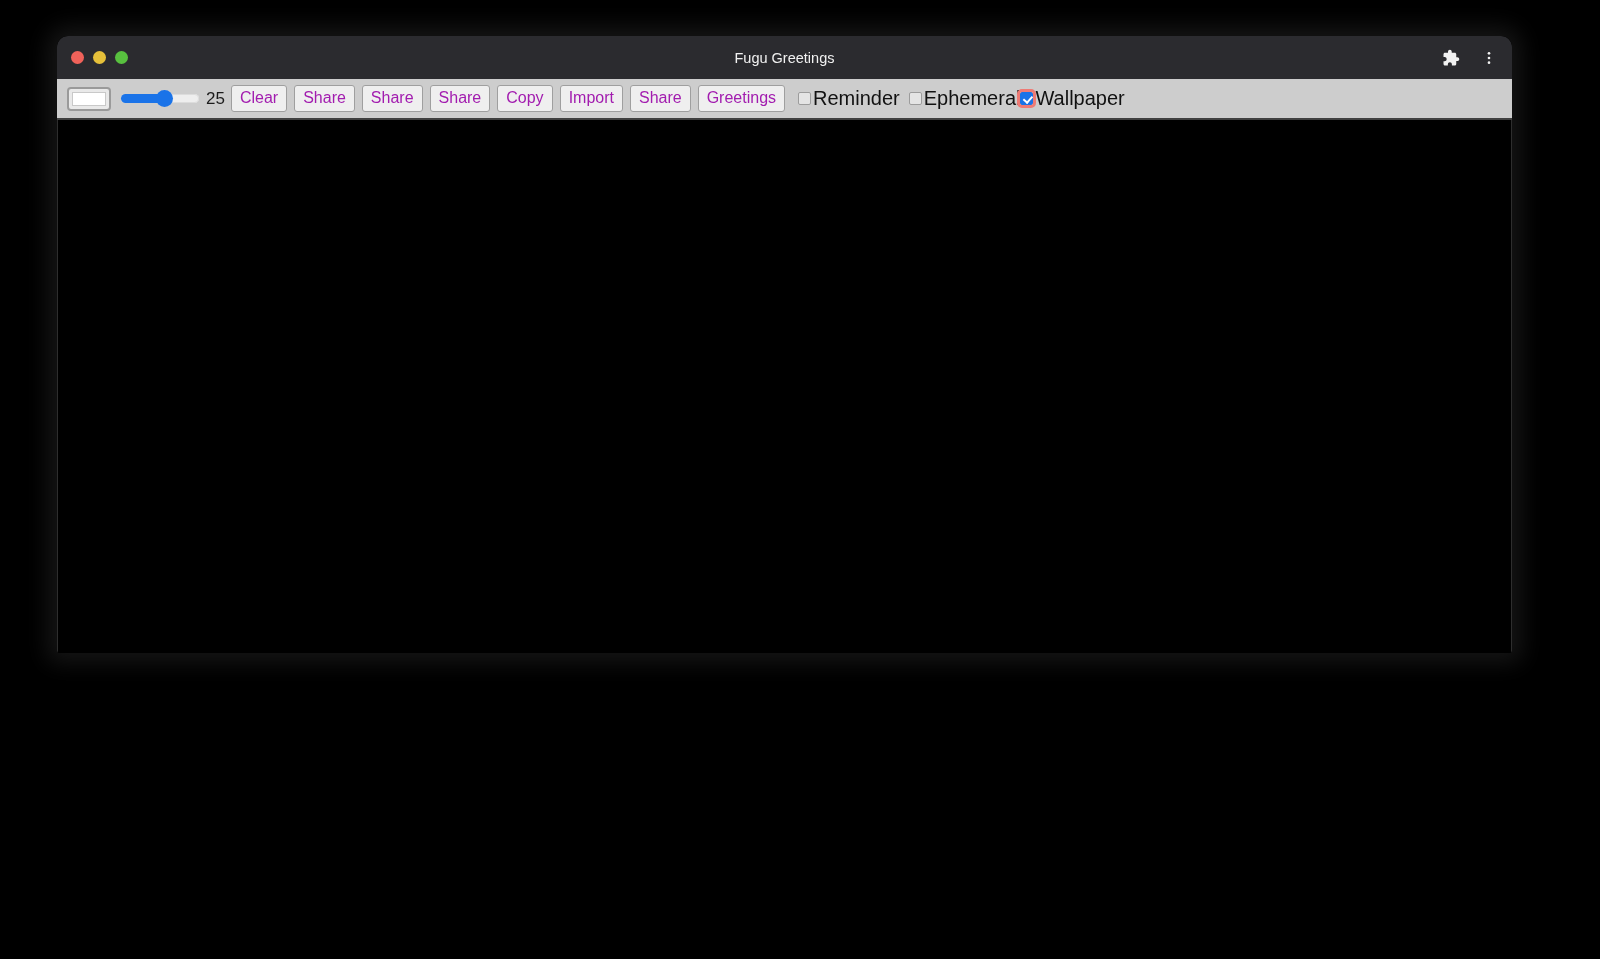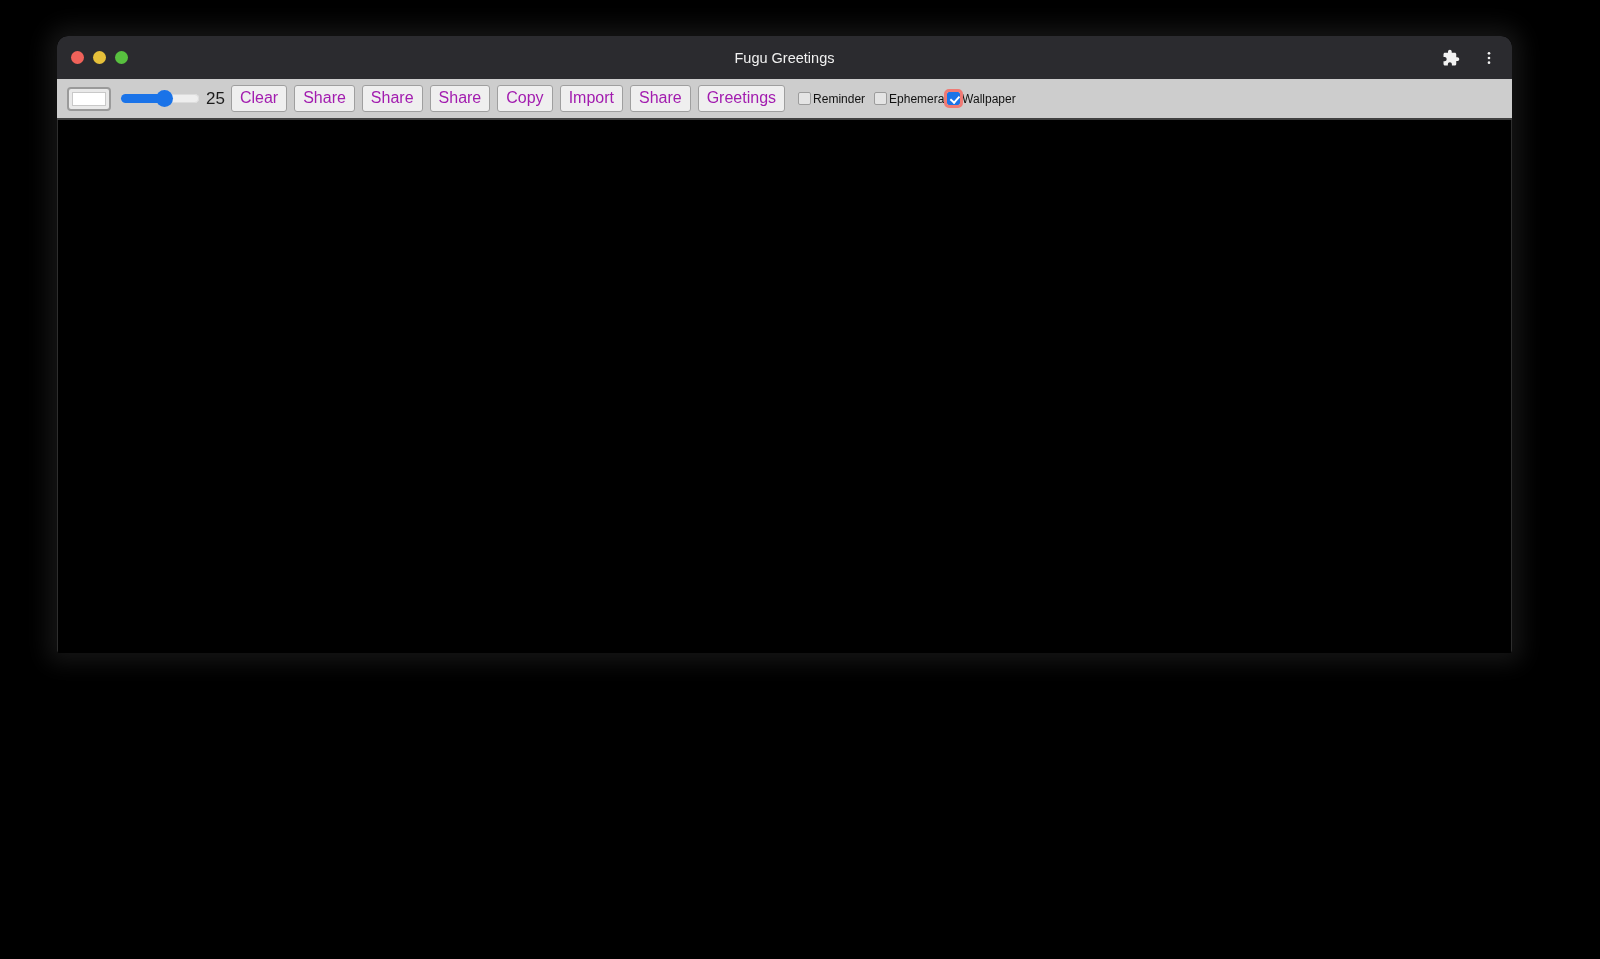--- a/index.html
+++ b/index.html
@@ -206,21 +206,21 @@
     position: absolute;
     left: 3.6px;
     top: 0.8px;
     width: 3.5px;
     height: 7px;
     border: solid #ffffff;
     border-width: 0 2px 2px 0;
     transform: rotate(42deg);
   }
   .cb-label {
-    font-size: 12px;
+    font-size: 20px;
     color: #111111;
     font-family: "Liberation Sans", sans-serif;
     white-space: nowrap;
   }
   .cb-gap { width: 9px; flex: none; }
 
   
   .canvas {
     background: #000000;
     height: 784px;

